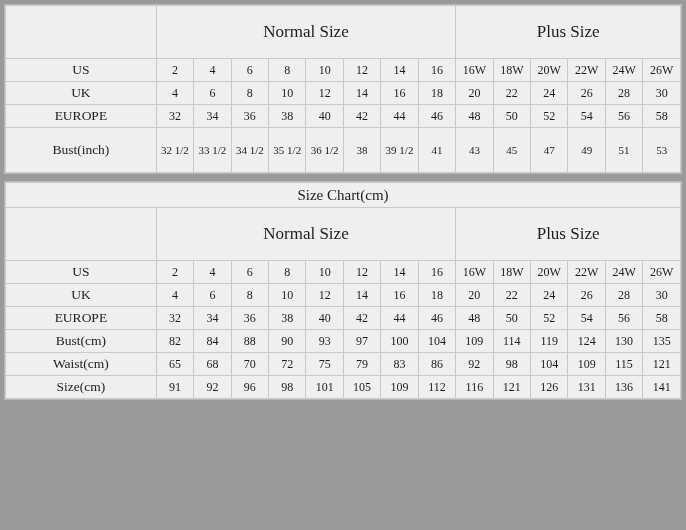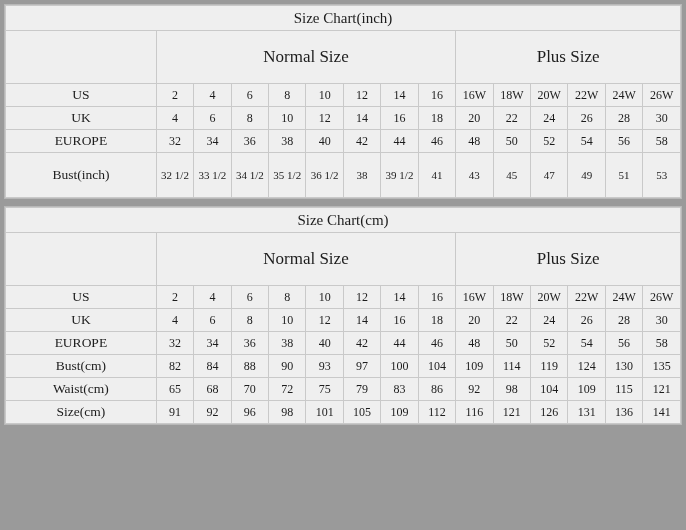--- a/index.html
+++ b/index.html
@@ -86,23 +86,20 @@
           <col style="width:36px">
           <col style="width:36px">
         <col style="width:36px">
           <col style="width:36px">
           <col style="width:36px">
           <col style="width:36px">
         <col style="width:36px">
           <col style="width:36px">
       </colgroup>
       <tbody>
-        <tr>
-          <td class="title-cell" colspan="15">Size Chart(inch)</td>
-        </tr>
         <tr>
           <td class="group-cell blank"></td>
           <td class="group-cell" colspan="8">Normal Size</td>
           <td class="group-cell" colspan="6">Plus Size</td>
         </tr>
 
         <tr>
           <td class="rowlabel">US</td>
           <td class="val">2</td>
           <td class="val">4</td>

